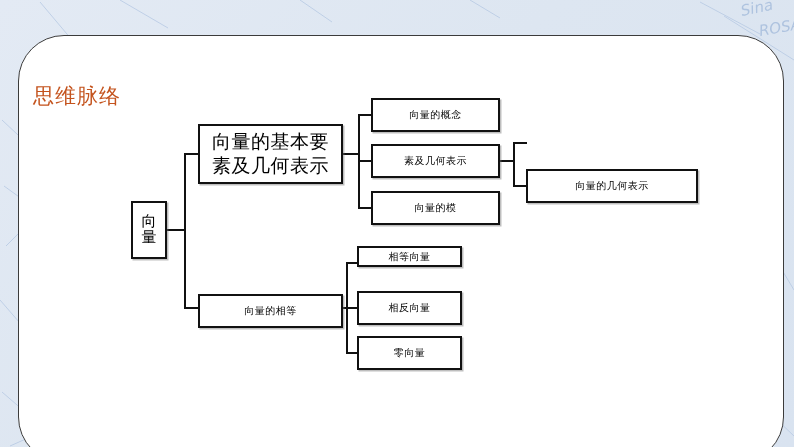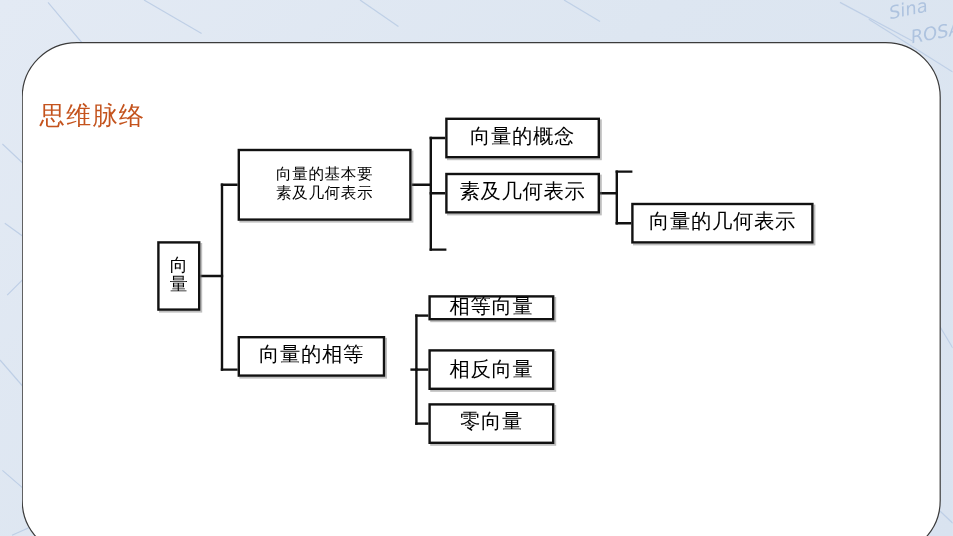--- a/index.html
+++ b/index.html
@@ -71,33 +71,33 @@
     position: absolute;
     box-sizing: border-box;
     border: 2px solid #111111;
     background: #ffffff;
     color: #000000;
     display: flex;
     align-items: center;
     justify-content: center;
     text-align: center;
     font-family: "DejaVu Sans", "Liberation Sans", sans-serif;
-    font-size: 17px;
+    font-size: 10px;
     line-height: 1.12;
     letter-spacing: .5px;
     white-space: pre-line;
     box-shadow: 1.5px 1.5px 0 rgba(110,110,110,.45);
   }
   .node.root {
     font-size: 15px;
     line-height: 1.05;
     letter-spacing: 0;
   }
   .node.two-line {
-    font-size: 13px;
+    font-size: 19px;
     line-height: 1.25;
   }
 </style>
 </head>
 <body>
 
 <div id="slide">
 
   <svg id="deco-svg" viewBox="0 0 794 447" xmlns="http://www.w3.org/2000/svg" aria-hidden="true">
     <g stroke="#b9cbe4" stroke-width="1" fill="none" opacity=".85">
@@ -156,29 +156,30 @@
           <path d="M328 317 H338"></path>
         </g>
       </svg>
 
       <div class="node root" style="left:112px; top:165px; width:36px; height:58px;">向
 量</div>
 
       <div class="node two-line" style="left:179px; top:88px; width:145px; height:60px;">向量的基本要
 素及几何表示</div>
 
-      <div class="node" style="left:179px; top:244px; width:123px; height:34px;">向量的相等</div>
+      <div class="node" style="left:179px; top:258px; width:145px; height:34px;">向量的相等</div>
 
       <div class="node" style="left:352px; top:62px; width:129px; height:34px;">向量的概念</div>
 
       <div class="node" style="left:352px; top:108px; width:129px; height:34px;">素及几何表示</div>
 
+      <div class="node" style="left:352px; top:155px; width:129px; height:34px;">向量的模</div>
 
 
-      <div class="node" style="left:507px; top:133px; width:152px; height:34px;">向量的几何表示</div>
+      <div class="node" style="left:507px; top:133px; width:172px; height:34px;">向量的几何表示</div>
 
       <div class="node" style="left:338px; top:210px; width:105px; height:21px;">相等向量</div>
 
       <div class="node" style="left:338px; top:255px; width:105px; height:34px;font-family:Liberation Serif, serif;">相反向量</div>
 
       <div class="node" style="left:338px; top:300px; width:105px; height:34px;">零向量</div>
     </div>
 
   </div>
 </div>

